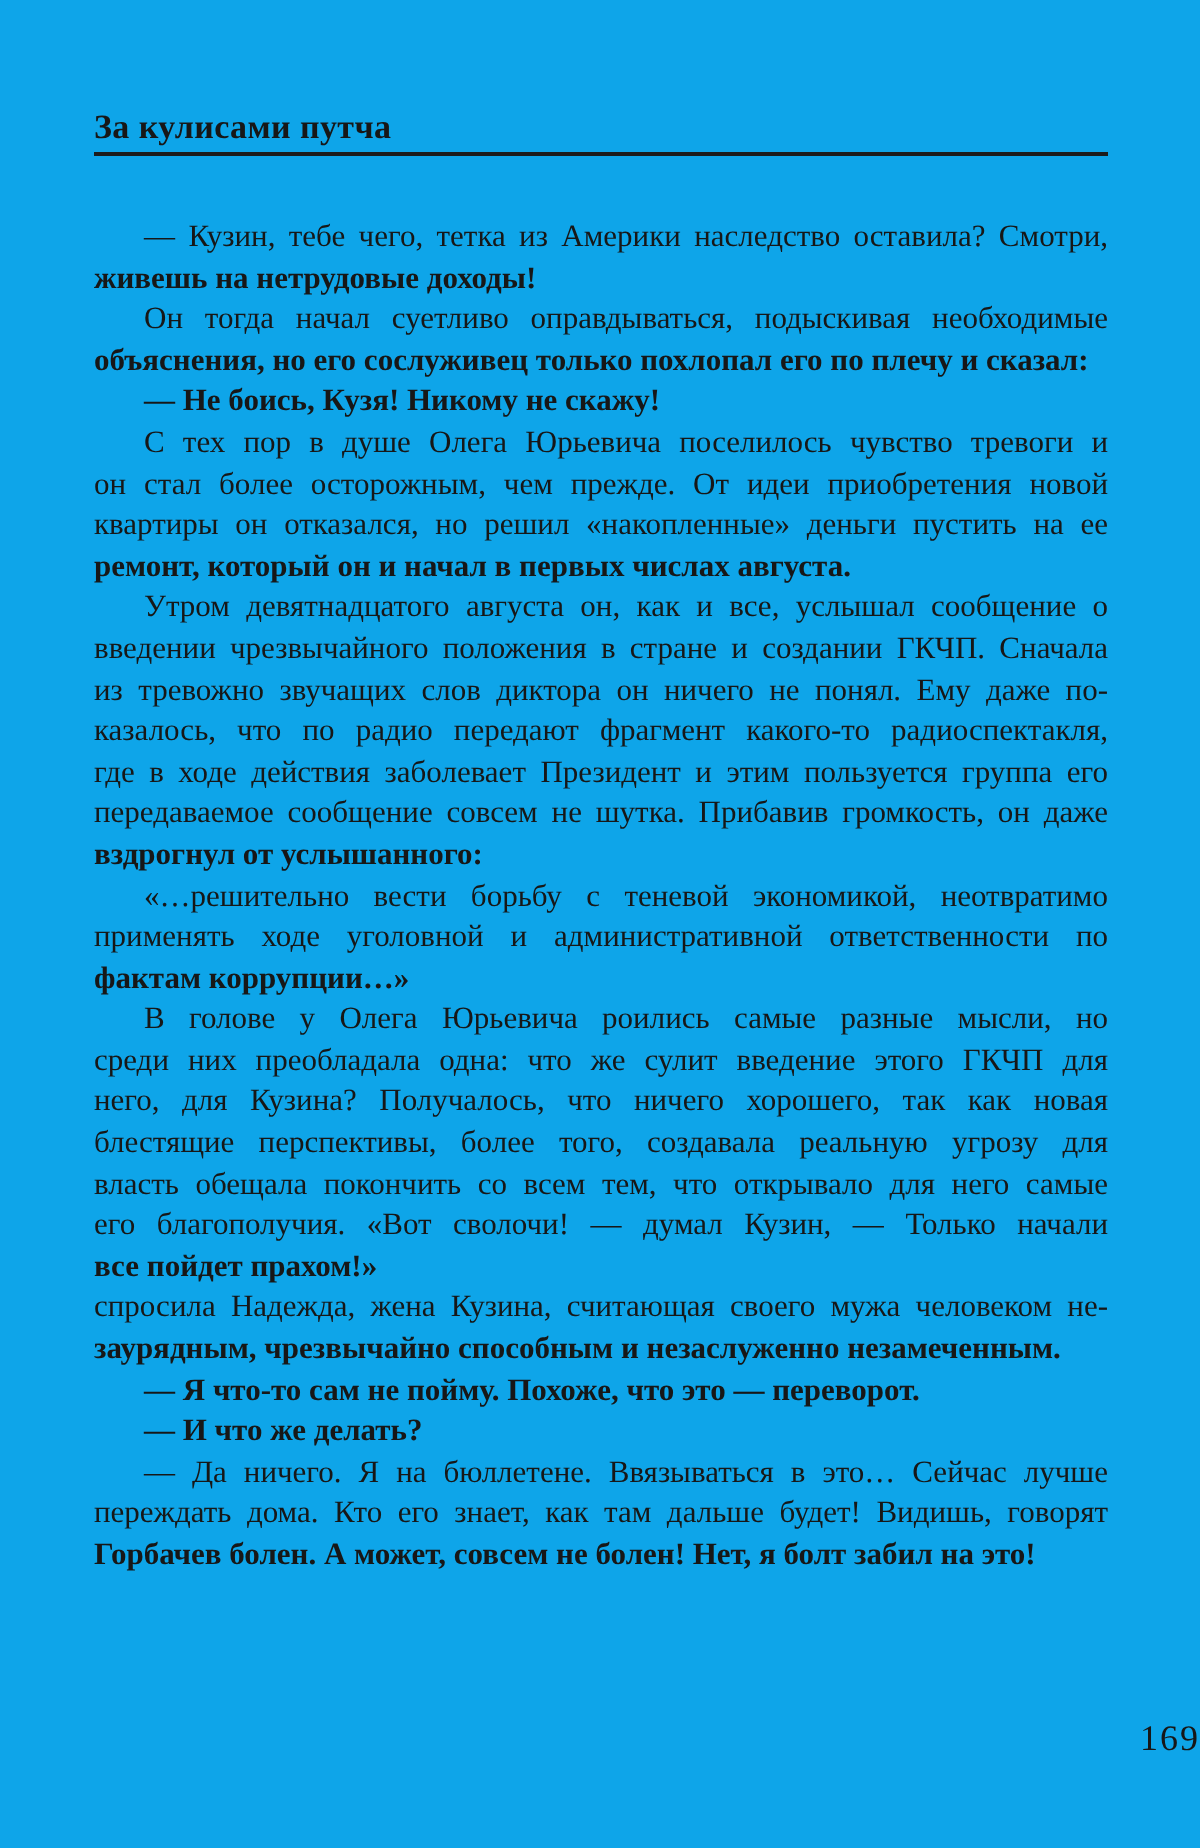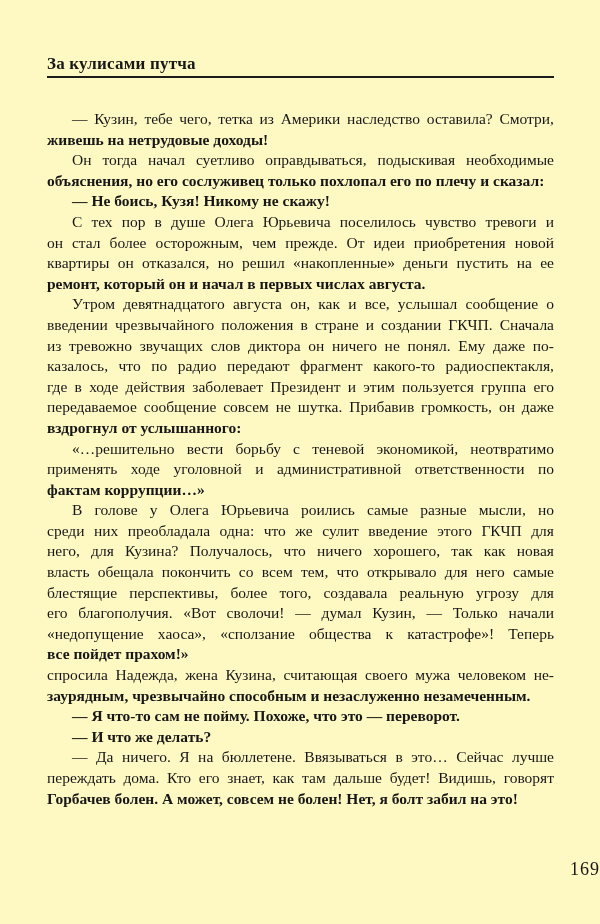--- a/index.html
+++ b/index.html
@@ -50,21 +50,21 @@
     left: 0;
     width: 600px;
     text-align: right;
     font-size: 18px;
     letter-spacing: 1px;
   }
 </style>
 </head>
 <body>
 
-<div class="page" style="background: #fef9c3; color: rgb(23, 23, 23);">
+<div class="page" style="background: #0ea5e9; color: rgb(23, 23, 23);">
   <div class="content">
     <div class="running-title">За кулисами путча</div>
     <div class="header-rule" style="background: rgb(28, 28, 28);"></div>
     <div class="body-text">
         <div class="para">
           <div class="line first">— Кузин, тебе чего, тетка из Америки наследство оставила? Смотри,</div>
           <div class="line last">живешь на нетрудовые доходы!</div>
         </div>
         <div class="para">
           <div class="line first">Он тогда начал суетливо оправдываться, подыскивая необходимые</div>
@@ -90,24 +90,23 @@
         </div>
         <div class="para">
           <div class="line first">«…решительно вести борьбу с теневой экономикой, неотвратимо</div>
           <div class="line">применять ходе уголовной и административной ответственности по</div>
           <div class="line last">фактам коррупции…»</div>
         </div>
         <div class="para">
           <div class="line first">В голове у Олега Юрьевича роились самые разные мысли, но</div>
           <div class="line">среди них преобладала одна: что же сулит введение этого ГКЧП для</div>
           <div class="line">него, для Кузина? Получалось, что ничего хорошего, так как новая</div>
+          <div class="line">блестящие перспективы, более того, создавала реальную угрозу для</div>
           <div class="line">власть обещала покончить со всем тем, что открывало для него самые</div>
-          <div class="line">блестящие перспективы, более того, создавала реальную угрозу для</div>
           <div class="line">его благополучия. «Вот сволочи! — думал Кузин, — Только начали</div>
-          <div class="line">«недопущение хаоса», «сползание общества к катастрофе»! Теперь</div>
           <div class="line last">все пойдет прахом!»</div>
         </div>
         <div class="para">
           <div class="line">спросила Надежда, жена Кузина, считающая своего мужа человеком не-</div>
           <div class="line last">заурядным, чрезвычайно способным и незаслуженно незамеченным.</div>
         </div>
         <div class="para">
           <div class="line first last">— Я что-то сам не пойму. Похоже, что это — переворот.</div>
         </div>
         <div class="para">

